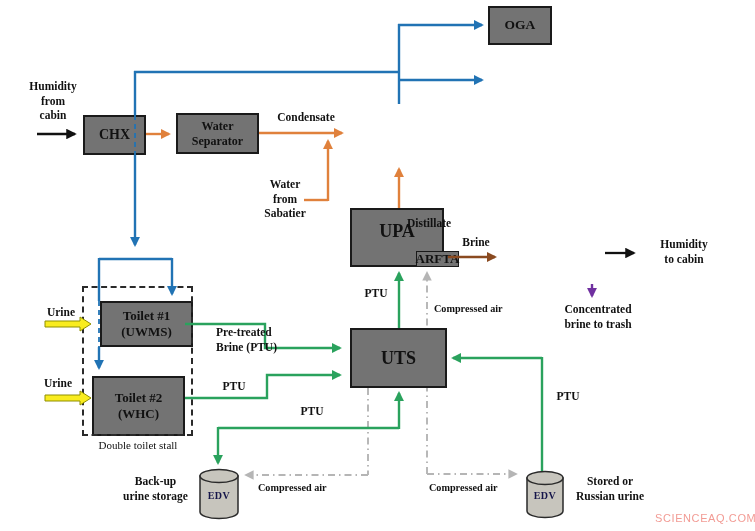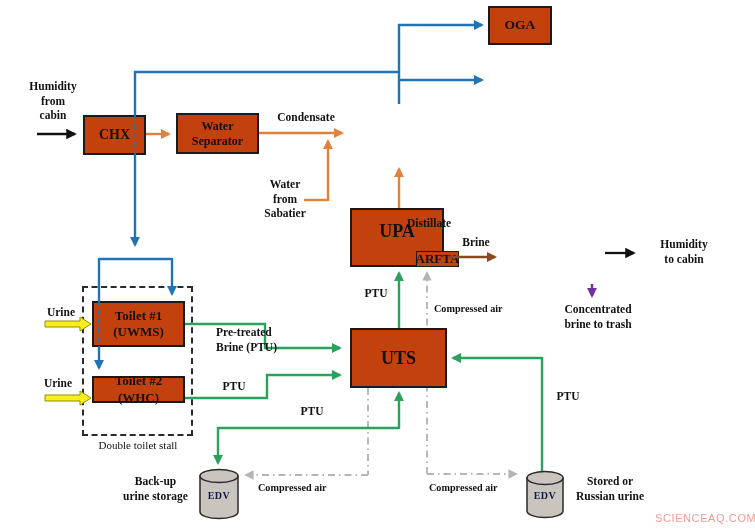--- a/index.html
+++ b/index.html
@@ -4,21 +4,21 @@
 <style>
   html,body{margin:0;padding:0;background:#ffffff;}
   #canvas{
     position:relative;width:755px;height:531px;background:#ffffff;overflow:hidden;
     font-family:"Liberation Serif","DejaVu Serif",serif;
   }
   svg.layer{position:absolute;left:0;top:0;width:755px;height:531px;pointer-events:none;}
   #layer-behind{z-index:1;}
   #layer-front{z-index:3;}
   .box{
-    position:absolute;z-index:2;background:#c2410c;border:2px solid #1a1a1a;
+    position:absolute;z-index:2;background:#737373;border:2px solid #1a1a1a;
     display:flex;align-items:center;justify-content:center;text-align:center;
     font-weight:bold;color:#111;white-space:pre-line;line-height:1.25;
     box-sizing:border-box;
   }
   .stall{
     position:absolute;z-index:2;border:2px dashed #2a2a2a;background:transparent;
     box-sizing:border-box;
   }
   .lbl{
     position:absolute;z-index:4;font-weight:bold;color:#111;font-size:11.5px;
@@ -55,23 +55,23 @@
     </g>
   </svg>
 
   <div class="box" style="left:83px;top:115px;width:63px;height:40px;font-size:14px">CHX</div>
   <div class="box" style="left:176px;top:113px;width:83px;height:41px;font-size:12px">Water
 Separator</div>
   <div class="box" style="left:488px;top:6px;width:64px;height:39px;font-size:13.5px">OGA</div>
   <div class="box" style="left:350px;top:208px;width:94px;height:59px;font-size:18px;padding-bottom:12px">UPA</div>
   <div class="box" style="left:416px;top:251px;width:43px;height:16px;font-size:13px;border-width:1.5px">ARFTA</div>
   <div class="box" style="left:350px;top:328px;width:97px;height:60px;font-size:18px">UTS</div>
-  <div class="box" style="left:92px;top:301px;width:93px;height:46px;font-size:13px">Toilet #1
+  <div class="box" style="left:100px;top:301px;width:93px;height:46px;font-size:13px">Toilet #1
 (UWMS)</div>
-  <div class="box" style="left:92px;top:376px;width:93px;height:27px;font-size:13px">Toilet #2
+  <div class="box" style="left:92px;top:376px;width:93px;height:60px;font-size:13px">Toilet #2
 (WHC)</div>
   <div class="stall" style="left:82px;top:286px;width:111px;height:150px"></div>
 
   <svg id="layer-front" class="layer">
     <defs>
       <marker id="arr-blue" markerWidth="4.2" markerHeight="4.2" refX="3.4" refY="2.1" orient="auto">
         <path d="M0,0 L4.2,2.1 L0,4.2 Z" fill="#2173b4"></path>
       </marker>
       <marker id="arr-orange" markerWidth="4.2" markerHeight="4.2" refX="3.4" refY="2.1" orient="auto">
         <path d="M0,0 L4.2,2.1 L0,4.2 Z" fill="#e0813c"></path>

